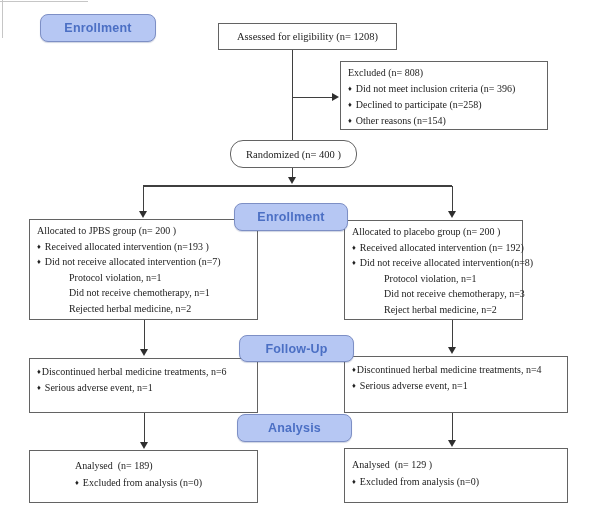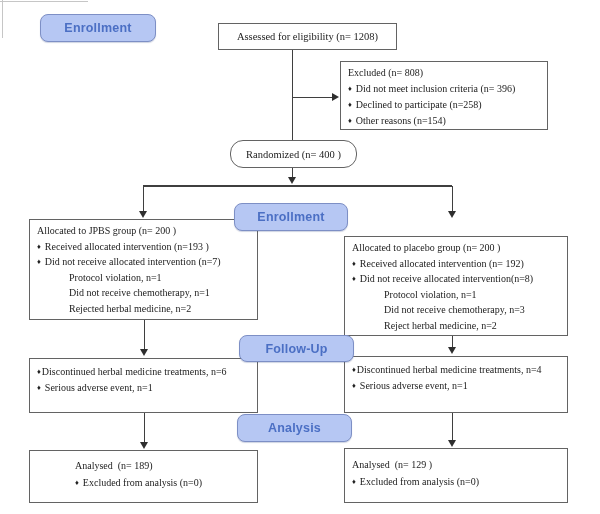--- a/index.html
+++ b/index.html
@@ -99,21 +99,21 @@
     <div class="pad">
       <div class="t-line">Allocated to JPBS group (n= 200 )</div>
       <div class="b-line"><span class="blt">♦</span><span>Received allocated intervention (n=193 )</span></div>
       <div class="b-line"><span class="blt">♦</span><span>Did not receive allocated intervention (n=7)</span></div>
       <div class="s-line">Protocol violation, n=1</div>
       <div class="s-line">Did not receive chemotherapy, n=1</div>
       <div class="s-line">Rejected herbal medicine, n=2</div>
     </div>
   </div>
 
-  <div class="box" style="left:344px;top:236px;width:224px;height:100px;">
+  <div class="box" style="left:344px;top:220px;width:179px;height:100px;">
     <div class="pad">
       <div class="t-line">Allocated to placebo group (n= 200 )</div>
       <div class="b-line"><span class="blt">♦</span><span>Received allocated intervention (n= 192)</span></div>
       <div class="b-line"><span class="blt">♦</span><span>Did not receive allocated intervention(n=8)</span></div>
       <div class="s-line">Protocol violation, n=1</div>
       <div class="s-line">Did not receive chemotherapy, n=3</div>
       <div class="s-line">Reject herbal medicine, n=2</div>
     </div>
   </div>
 

